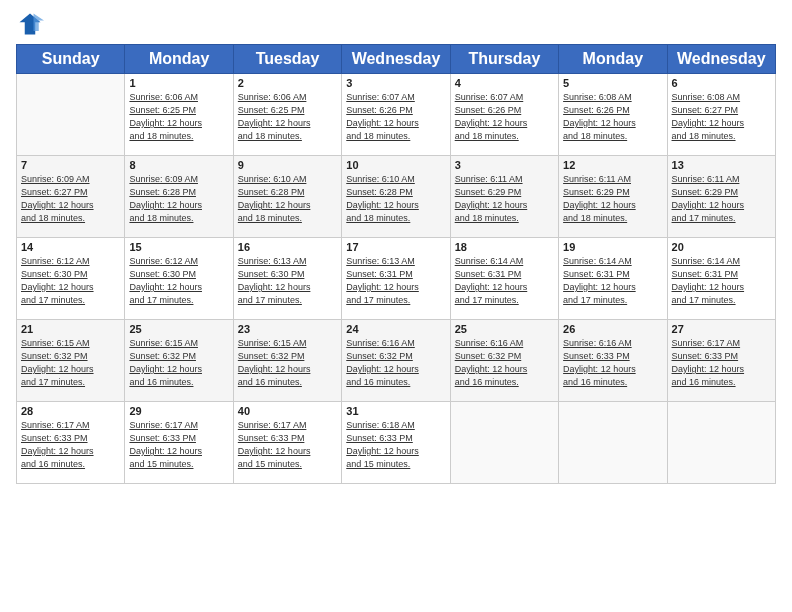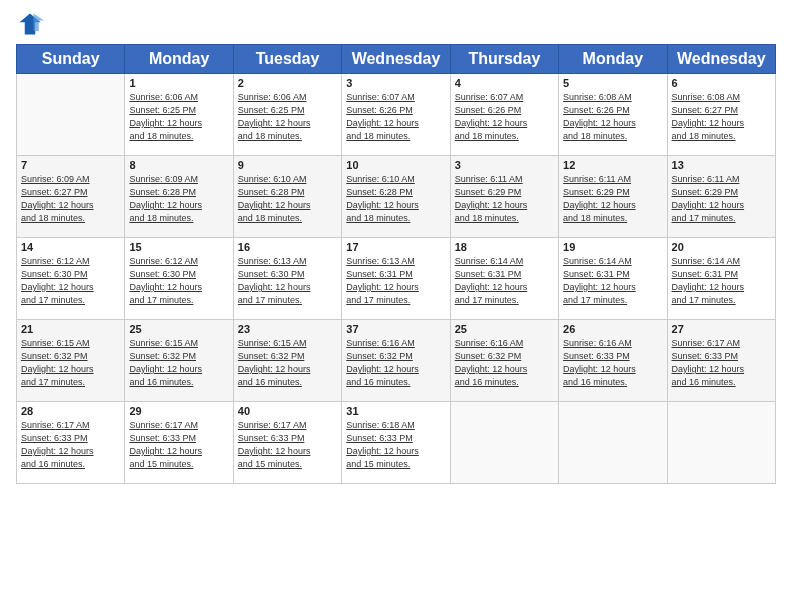--- a/index.html
+++ b/index.html
@@ -230,21 +230,21 @@
           </td>
           <td>
             <span class="day-number">25</span>
             <div class="day-info">Sunrise: 6:15 AM<br>Sunset: 6:32 PM<br>Daylight: 12 hours<br>and 16 minutes.</div>
           </td>
           <td>
             <span class="day-number">23</span>
             <div class="day-info">Sunrise: 6:15 AM<br>Sunset: 6:32 PM<br>Daylight: 12 hours<br>and 16 minutes.</div>
           </td>
           <td>
-            <span class="day-number">37</span>
+            <span class="day-number">24</span>
             <div class="day-info">Sunrise: 6:16 AM<br>Sunset: 6:32 PM<br>Daylight: 12 hours<br>and 16 minutes.</div>
           </td>
           <td>
             <span class="day-number">25</span>
             <div class="day-info">Sunrise: 6:16 AM<br>Sunset: 6:32 PM<br>Daylight: 12 hours<br>and 16 minutes.</div>
           </td>
           <td>
             <span class="day-number">26</span>
             <div class="day-info">Sunrise: 6:16 AM<br>Sunset: 6:33 PM<br>Daylight: 12 hours<br>and 16 minutes.</div>
           </td>

